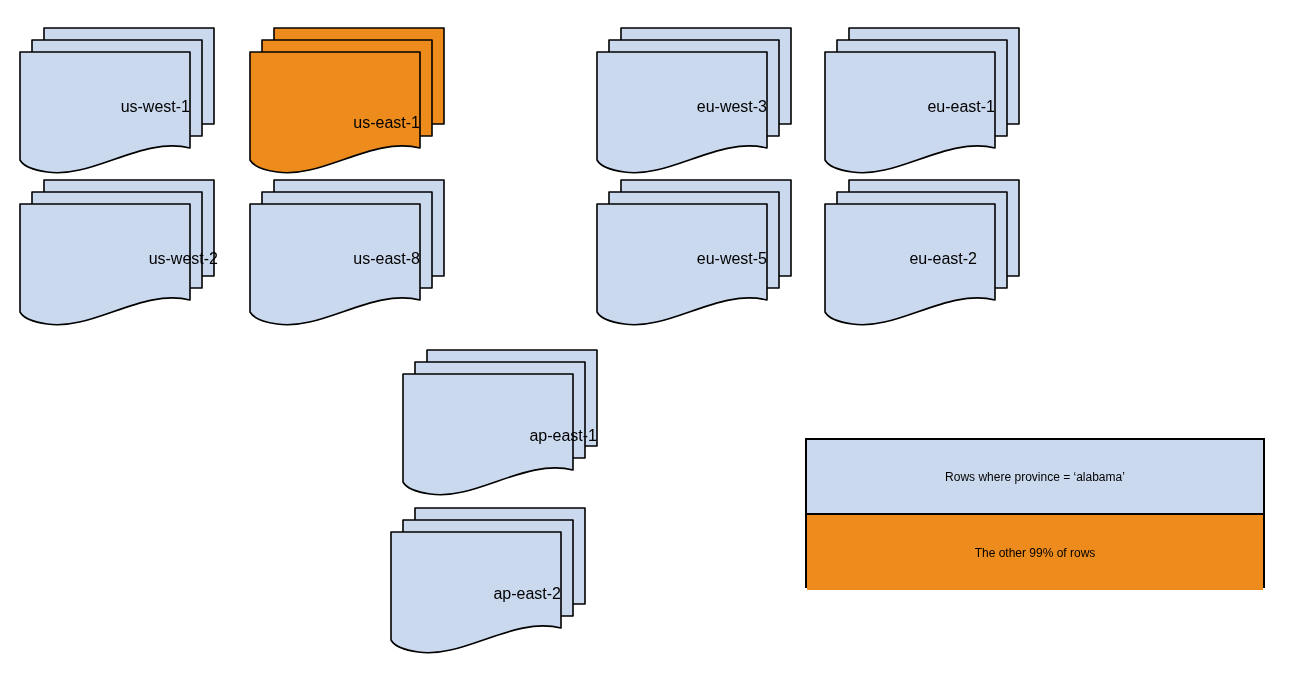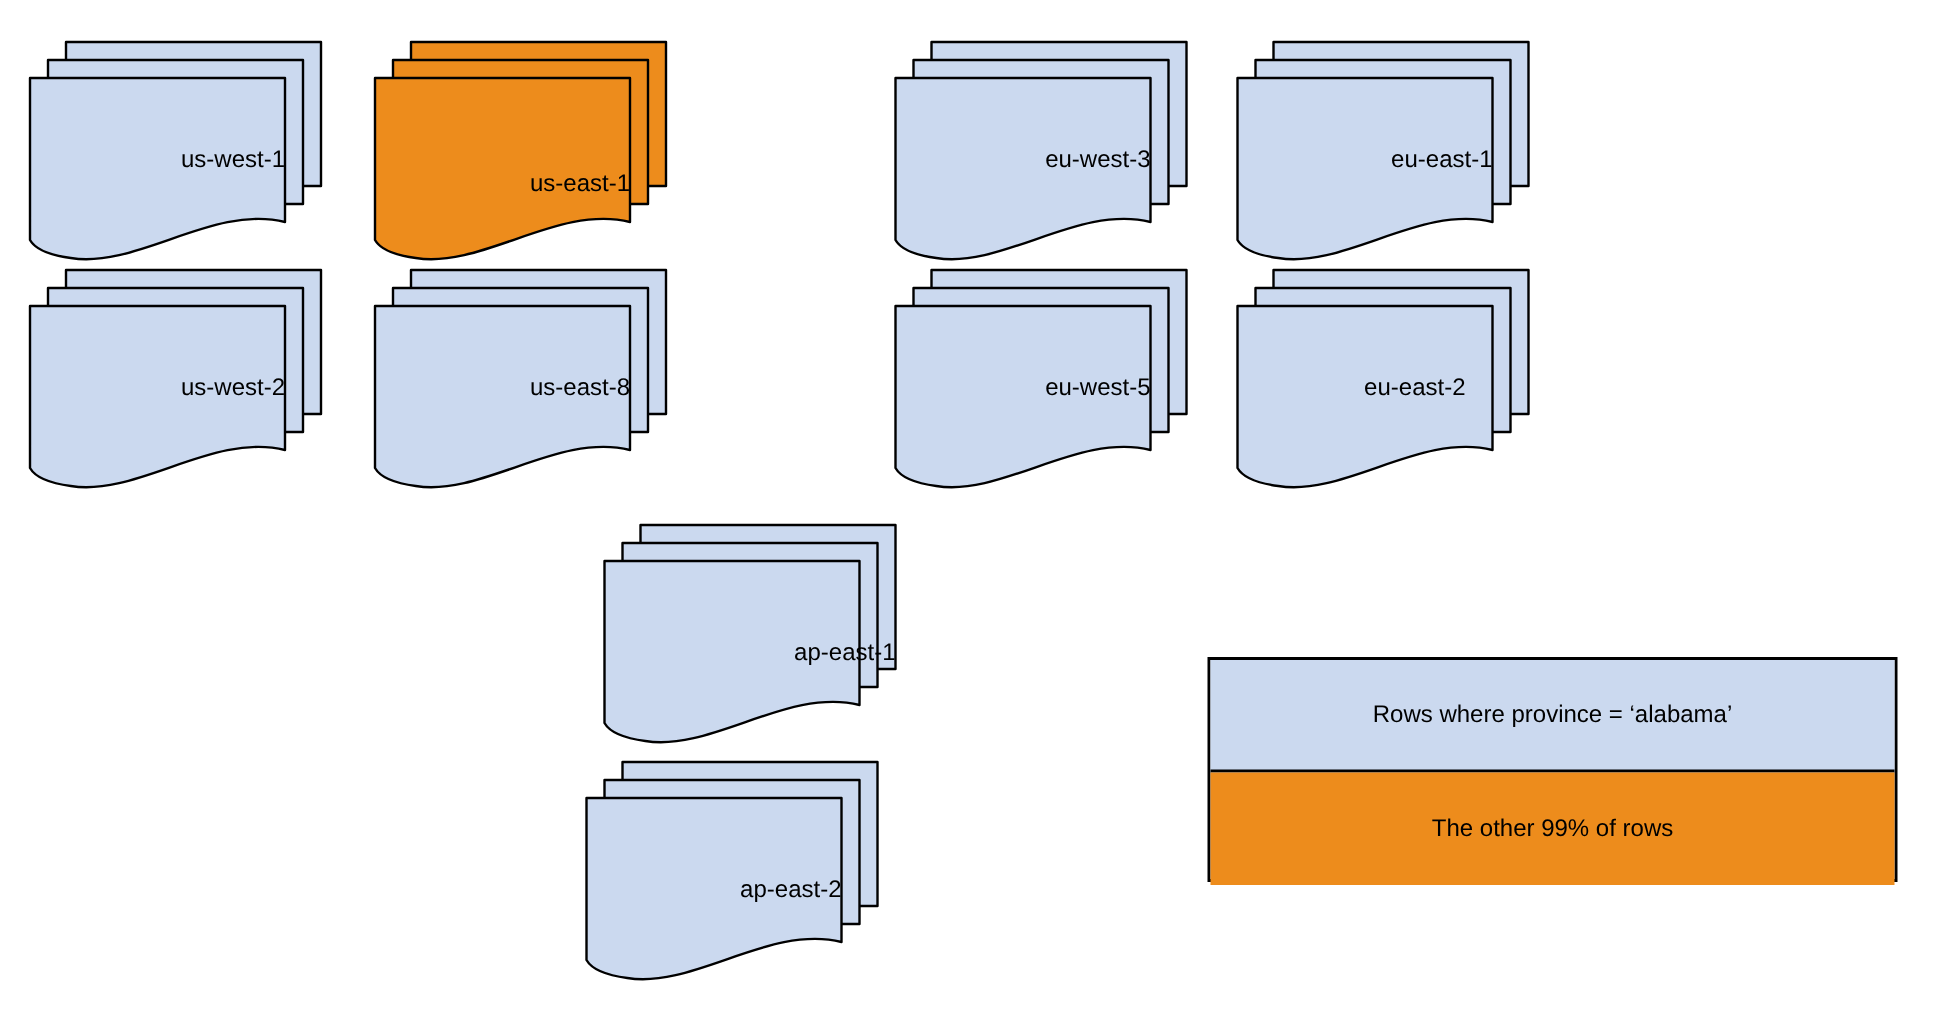--- a/index.html
+++ b/index.html
@@ -45,21 +45,21 @@
   .legend {
     position: absolute;
     border: 2px solid #000000;
     box-sizing: border-box;
   }
   .legend-row {
     display: flex;
     align-items: center;
     justify-content: center;
     box-sizing: border-box;
-    font-size: 16px;
+    font-size: 12px;
     font-family: "Liberation Sans", sans-serif;
     color: #000000;
   }
   .legend-row.top {
     border-bottom: 2px solid #000000;
   }
 </style>
 </head>
 <body>
 
@@ -127,21 +127,21 @@
             <path d="M 0 0 L 170 0 L 170 96 L 0 96 Z" fill="#CBD9EF" stroke="#000000" stroke-width="1.6" stroke-linejoin="round"></path>
           </g>
           <g transform="translate(12,12)">
             <path d="M 0 0 L 170 0 L 170 96 L 0 96 Z" fill="#CBD9EF" stroke="#000000" stroke-width="1.6" stroke-linejoin="round"></path>
           </g>
           <g transform="translate(0,24)">
             <path d="M 0 0 L 170 0 L 170 96 C 122.39999999999999 84, 71.39999999999999 127.2, 27.2 120 C 13.6 118.2, 3.4 114, 0 108 Z" fill="#CBD9EF" stroke="#000000" stroke-width="1.6" stroke-linejoin="round"></path>
           </g>
         </svg>
       </div>
-      <div class="stack-label" style="left: 20px; top: 250px; width: 170px; position: absolute;">us-west-2</div>
+      <div class="stack-label" style="left: 20px; top: 250px; width: 170px; position: absolute; padding-left: 28px;">us-west-2</div>
       <div class="stack" style="left: 250px; top: 180px;">
         <svg width="200" height="162">
           <g transform="translate(24,0)">
             <path d="M 0 0 L 170 0 L 170 96 L 0 96 Z" fill="#CBD9EF" stroke="#000000" stroke-width="1.6" stroke-linejoin="round"></path>
           </g>
           <g transform="translate(12,12)">
             <path d="M 0 0 L 170 0 L 170 96 L 0 96 Z" fill="#CBD9EF" stroke="#000000" stroke-width="1.6" stroke-linejoin="round"></path>
           </g>
           <g transform="translate(0,24)">
             <path d="M 0 0 L 170 0 L 170 96 C 122.39999999999999 84, 71.39999999999999 127.2, 27.2 120 C 13.6 118.2, 3.4 114, 0 108 Z" fill="#CBD9EF" stroke="#000000" stroke-width="1.6" stroke-linejoin="round"></path>

